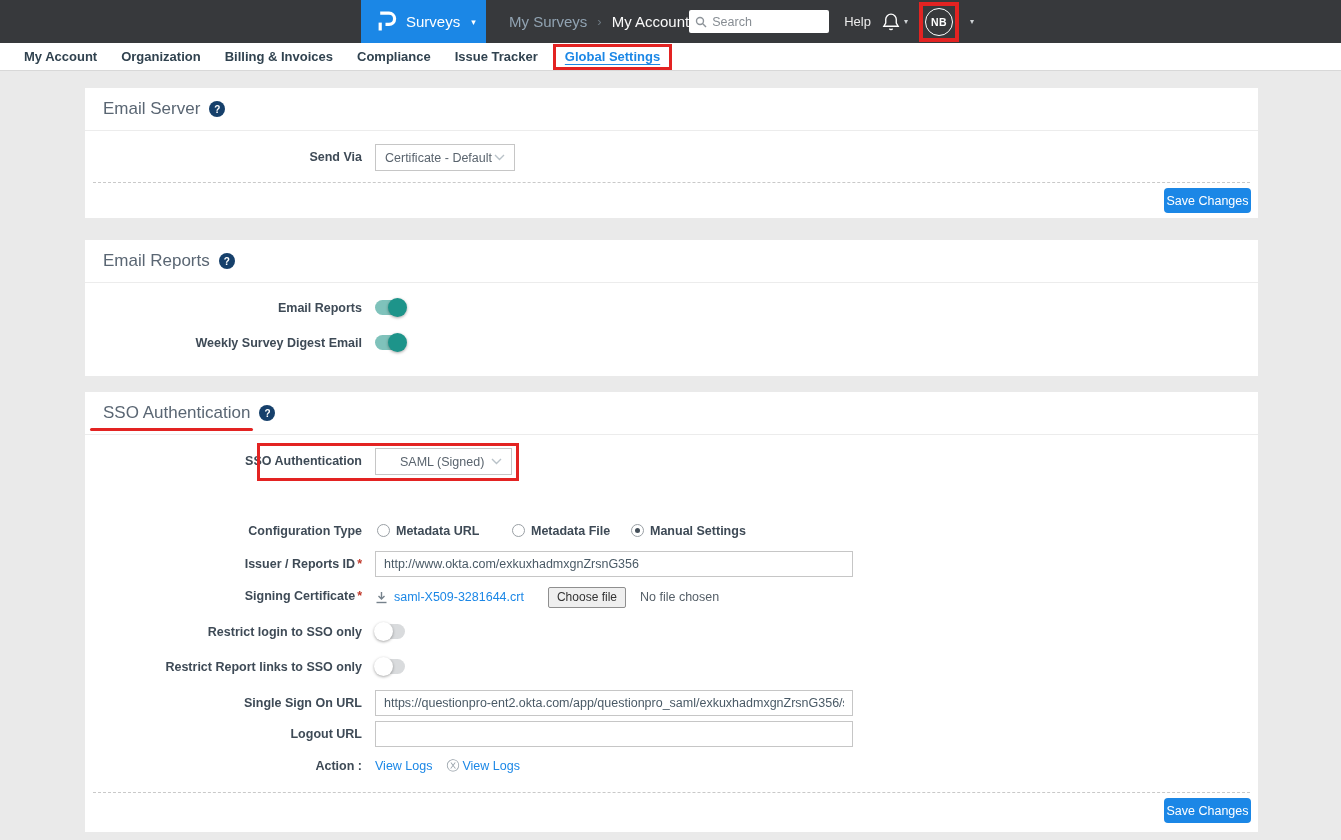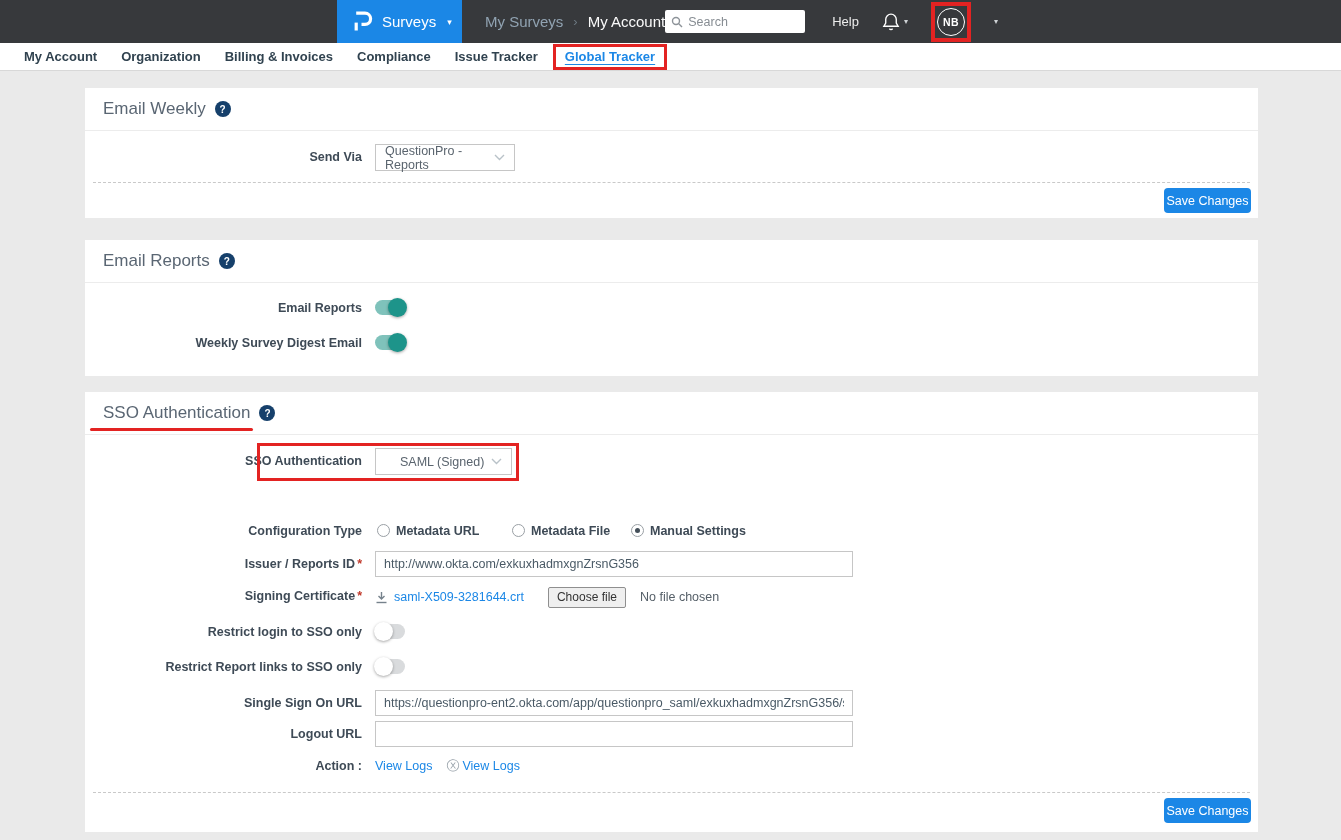--- a/index.html
+++ b/index.html
@@ -14,21 +14,21 @@
   
   .navbar{position:absolute;top:0;left:0;width:1341px;height:43px;background:#37393c;display:flex;align-items:center;justify-content:center;z-index:20;}
   .nav-left{display:flex;align-items:center;height:100%;}
   .logo-area{width:125px;height:43px;background:#1b87e6;display:flex;align-items:center;padding-left:15px;gap:9px;cursor:pointer;}
   .product-label{color:#fff;font-size:15px;}
   .nav-caret{color:#fff;font-size:9px;margin-left:2px;}
   .breadcrumb{display:flex;align-items:center;gap:10px;margin-left:23px;font-size:15px;}
   .bc-link{color:#91a3b2;cursor:pointer;}
   .bc-sep{color:#6d7982;font-size:13px;}
   .bc-current{color:#fafafa;}
-  .nav-right{display:flex;align-items:center;gap:23px;padding-right:6px;height:100%;}
+  .nav-right{display:flex;align-items:center;gap:11px;padding-right:6px;height:100%;}
   .search-box{width:140px;height:23px;background:#fff;border-radius:2px;display:flex;align-items:center;padding:0 6px;gap:5px;}
   .search-box input{border:none;outline:none;width:100%;font-size:12.5px;font-family:"Liberation Sans",sans-serif;color:#444;background:transparent;}
   .search-box input::placeholder{color:#878d93;}
   .help-label{color:#ededed;font-size:13px;margin-left:4px;cursor:pointer;}
   .bell-wrap{display:flex;align-items:center;gap:4px;cursor:pointer;}
   .small-caret{color:#ced2d5;font-size:8px;}
   .avatar-annotation{border:4px solid #e32322;padding:2px;display:flex;align-items:center;justify-content:center;}
   .avatar-circle{width:28px;height:28px;border:1.5px solid #fff;border-radius:50%;color:#fff;font-size:10.5px;font-weight:bold;letter-spacing:.5px;display:flex;align-items:center;justify-content:center;cursor:pointer;}
 
   
@@ -128,33 +128,33 @@
     <span class="small-caret">▾</span>
   </div>
 </div>
 
 <div class="tabbar">
   <span class="tab" data-active="false">My Account</span>
   <span class="tab" data-active="false">Organization</span>
   <span class="tab" data-active="false">Billing &amp; Invoices</span>
   <span class="tab" data-active="false">Compliance</span>
   <span class="tab" data-active="false">Issue Tracker</span>
-  <span class="tab tab-annotated" data-active="true">Global Tracker</span>
+  <span class="tab tab-annotated" data-active="true">Global Settings</span>
 </div>
 
 <div class="card" id="card-email-server">
   <div class="card-head">
-    <span class="card-title">Email Weekly</span>
+    <span class="card-title">Email Server</span>
     <span class="help-badge">?</span>
   </div>
   <div class="row" style="top:56px;height:27px;padding-left:26px;">
     <span class="lbl" style="line-height:27px;">Send Via</span>
     <div class="ctrl" style="top:0;">
       <div class="select" style="width:140px;">
-        <span>QuestionPro - Reports</span>
+        <span>Certificate - Default</span>
         <span style="display:flex;">
             <svg width="11" height="7" viewBox="0 0 11 7">
               <path d="M1 1 L5.5 5.5 L10 1" fill="none" stroke="#b9c2c8" stroke-width="1.4"></path>
             </svg>
           </span>
       </div>
     </div>
   </div>
   <div class="dash" style="top:94px;"></div>
   <button class="save-btn" style="top:100px;">Save Changes</button>

